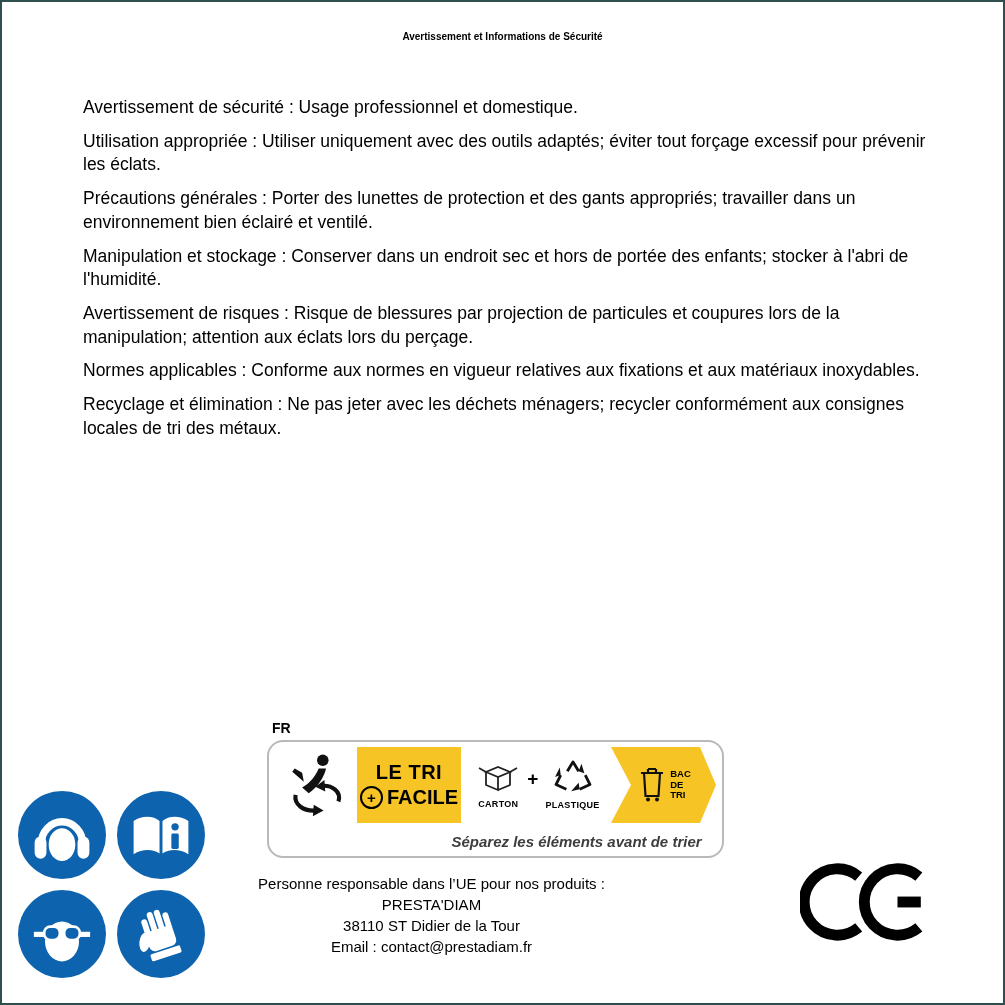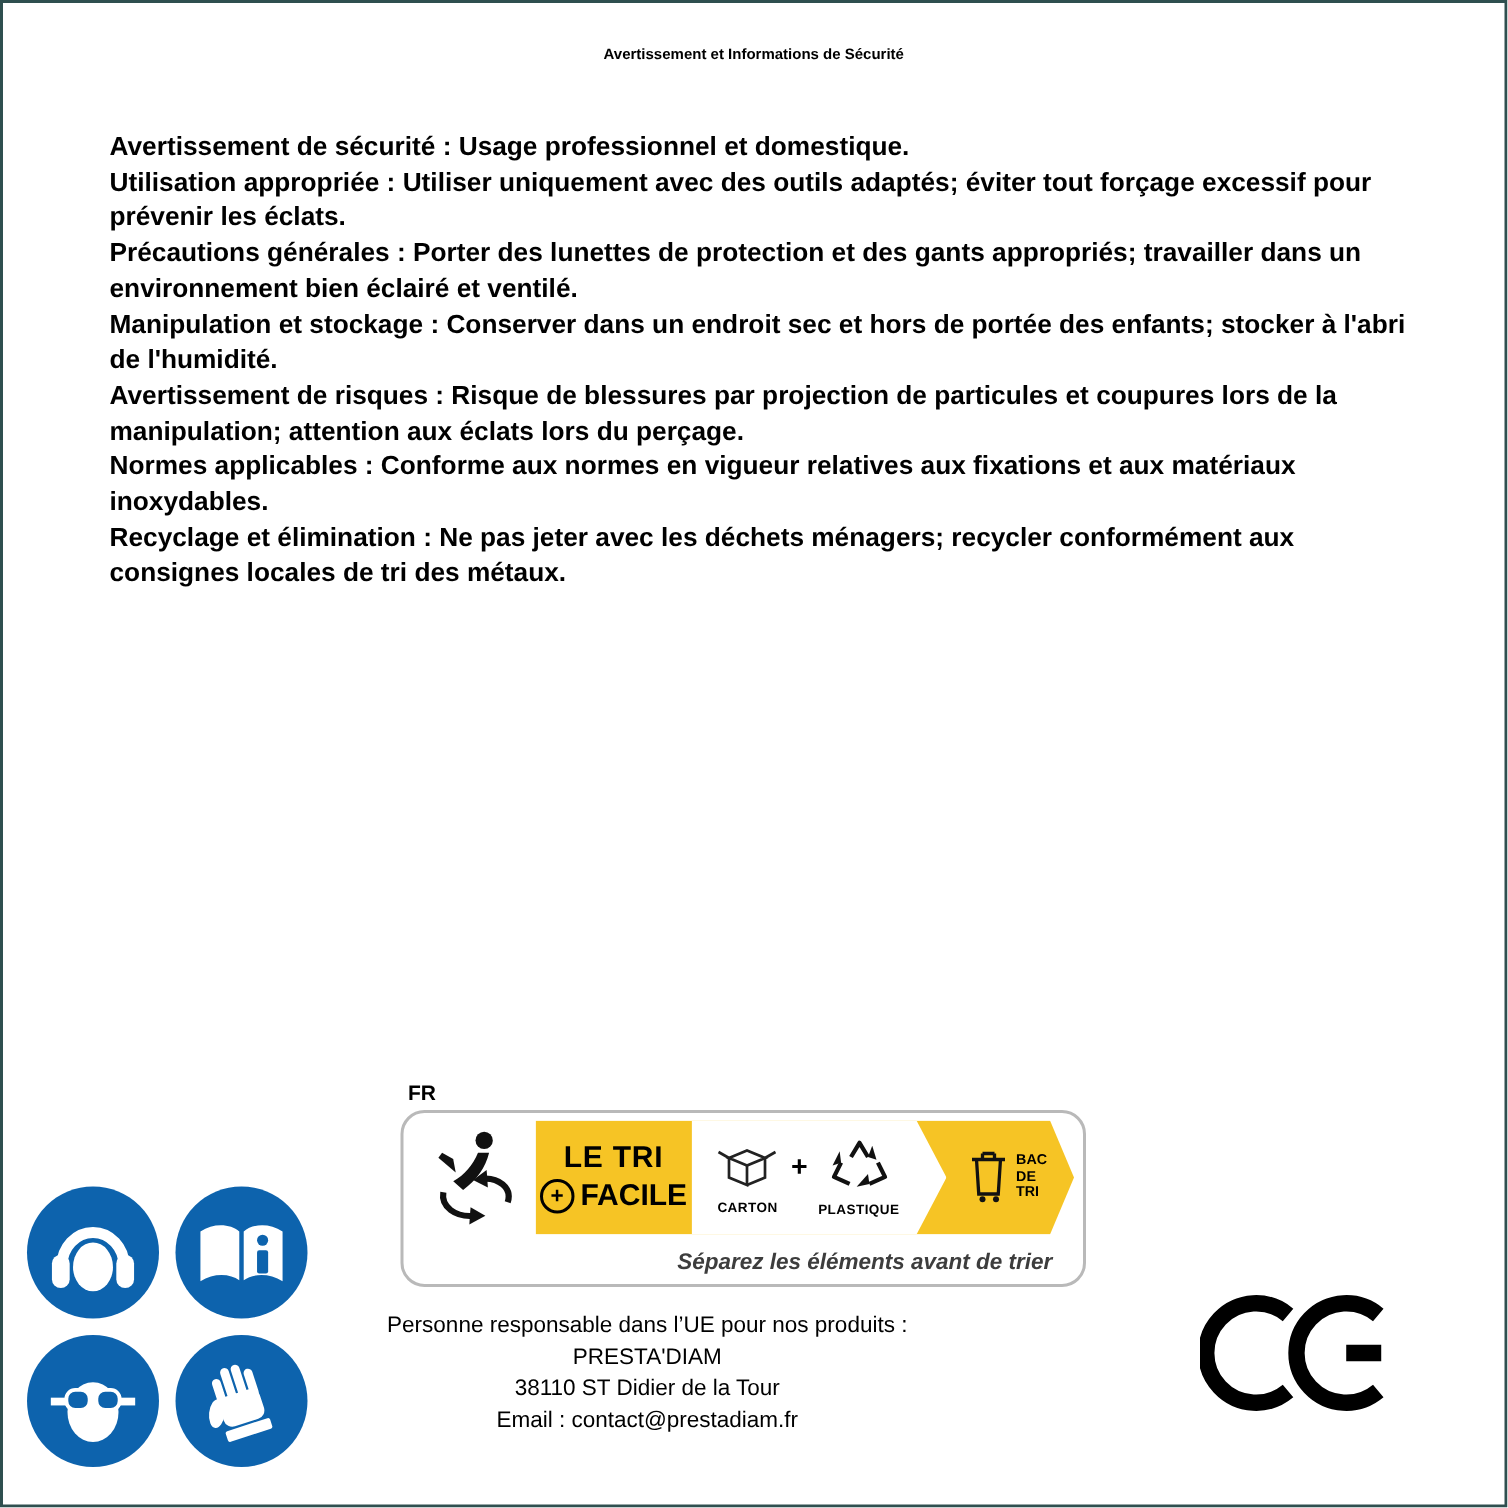--- a/index.html
+++ b/index.html
@@ -22,21 +22,21 @@
     font-size: 10px;
     font-weight: bold;
   }
   .body-text {
     position: absolute;
     top: 84px; left: 71px;
     width: 872px;
     font-size: 17.5px;
     line-height: 23.7px;
   }
-  .body-text p { margin: 0; font-weight: bold; }
+  .body-text p { margin: 10px; }
 
   
   .icons-grid {
     position: absolute;
     left: 16px; top: 789px;
     display: grid;
     grid-template-columns: repeat(2, 88px);
     grid-auto-rows: 88px;
     gap: 11px;
   }
@@ -106,21 +106,21 @@
     clip-path: polygon(0 0, calc(100% - 20px) 0, 100% 50%, calc(100% - 20px) 100%, 0 100%);
     display: flex; align-items: center; justify-content: center;
     gap: 7px;
     padding-right: 16px;
   }
   .material { display: flex; flex-direction: column; align-items: center; gap: 2px; }
   .mat-label { font-size: 9px; font-weight: bold; letter-spacing: 0.3px; }
   .mat-plus { font-size: 19px; font-weight: bold; margin-bottom: 12px; }
   .bin-group {
     flex: 1;
-    display: flex; align-items: center; justify-content: flex-end;
+    display: flex; align-items: center; justify-content: center;
     gap: 4px;
     padding-right: 18px;
   }
   .bin-text {
     display: flex; flex-direction: column;
     font-size: 9.5px; font-weight: bold; line-height: 10.5px;
   }
   .tagline {
     position: absolute;
     left: 170px; right: 8px; bottom: 6px;

